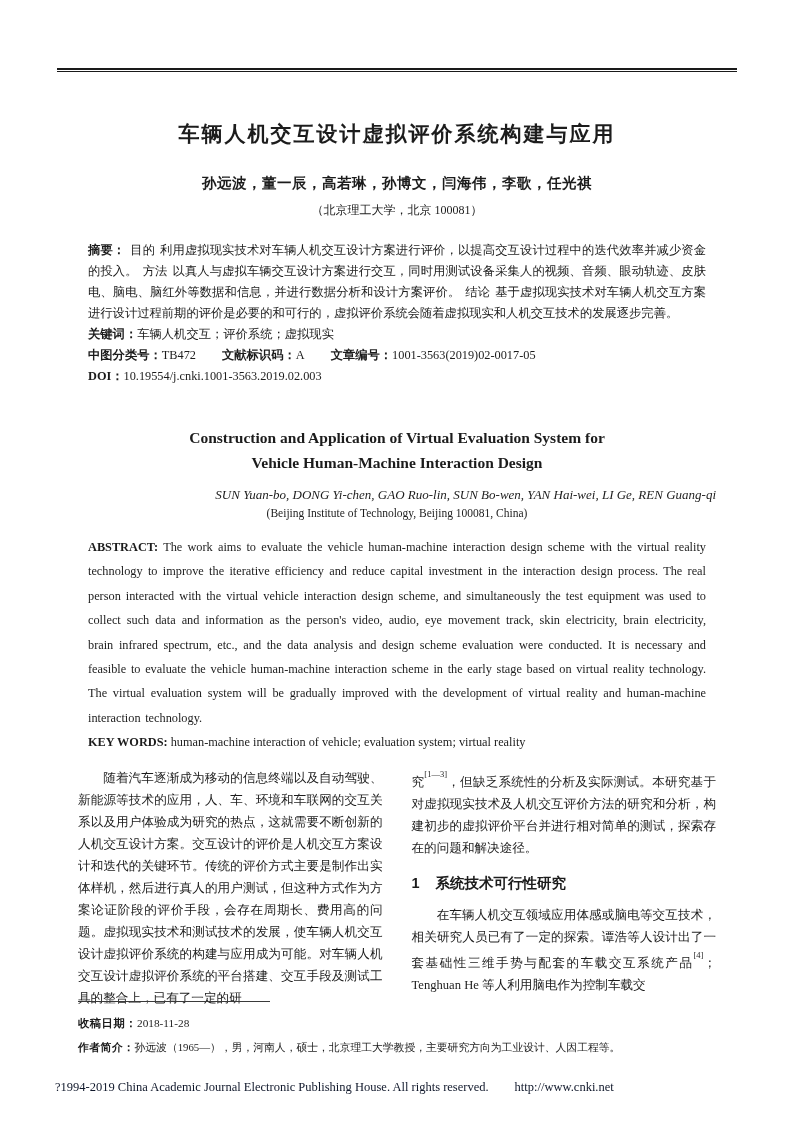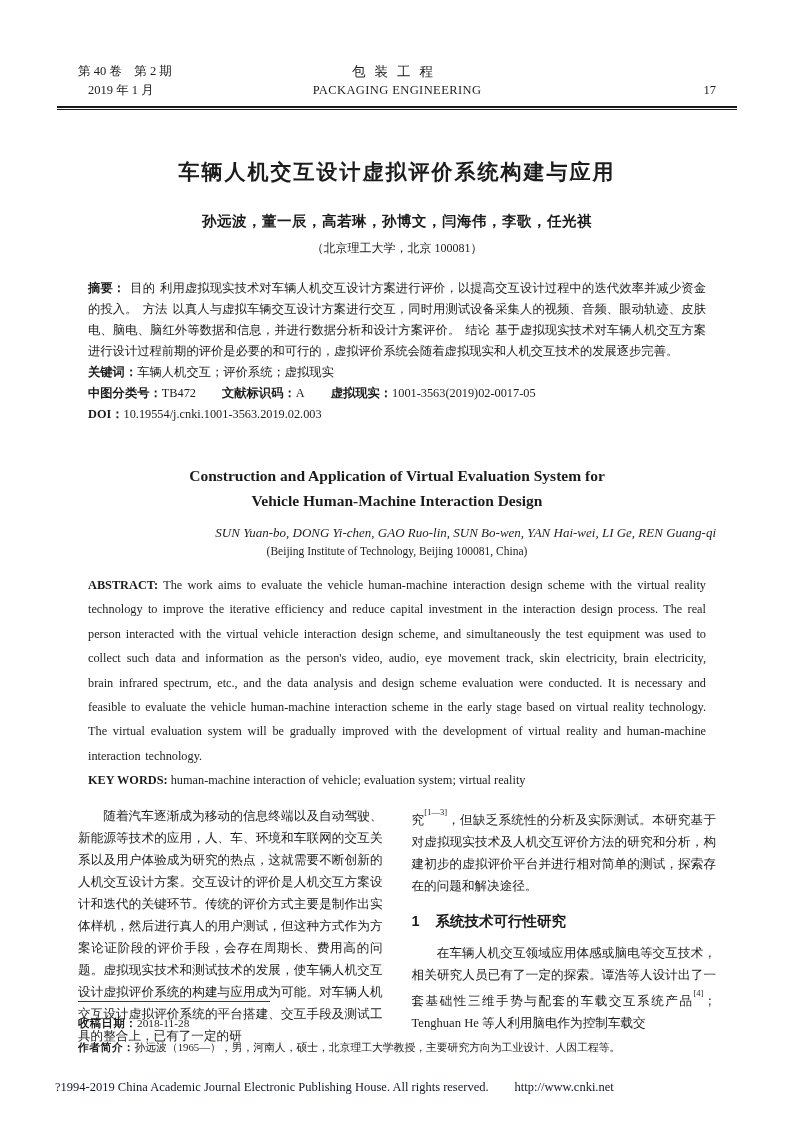--- a/index.html
+++ b/index.html
@@ -63,45 +63,31 @@
   
   .copyright { position:absolute; left:55px; top:1080px; color:#0f172a; font-size:12.5px; white-space:nowrap; }
   .copyright .url { margin-left:26px; }
 </style>
 </head>
 <body>
 
 <div class="page">
   <div class="content">
 
-    <div class="header">
-      <div class="header-left">
-        <div>第 40 卷　第 2 期</div>
-        <div class="line2">2019 年 1 月</div>
-      </div>
-      <div class="header-center">
-        <div class="journal-cn">包装工程</div>
-        <div class="journal-en">PACKAGING ENGINEERING</div>
-      </div>
-      <div class="header-right">
-        <div>&nbsp;</div>
-        <div>17</div>
-      </div>
-    </div>
     <div class="rule-double"></div>
 
     <h1 class="title-cn">车辆人机交互设计虚拟评价系统构建与应用</h1>
     <div class="authors-cn">孙远波，董一辰，高若琳，孙博文，闫海伟，李歌，任光祺</div>
     <div class="affil-cn">（北京理工大学，北京 100081）</div>
 
     <p class="abstract-cn"><span class="label-b">摘要：</span><span class="seg-em">目的</span><span>利用虚拟现实技术对车辆人机交互设计方案进行评价，以提高交互设计过程中的迭代效率并减少资金的投入。</span><span class="seg-em">方法</span><span>以真人与虚拟车辆交互设计方案进行交互，同时用测试设备采集人的视频、音频、眼动轨迹、皮肤电、脑电、脑红外等数据和信息，并进行数据分析和设计方案评价。</span><span class="seg-em">结论</span><span>基于虚拟现实技术对车辆人机交互方案进行设计过程前期的评价是必要的和可行的，虚拟评价系统会随着虚拟现实和人机交互技术的发展逐步完善。</span></p>
 
     <div class="meta-line"><span class="label-b">关键词：</span><span>车辆人机交互；评价系统；虚拟现实</span></div>
 
-    <div class="meta-line"><span class="label-b">中图分类号：</span><span class="meta-gap">TB472</span><span class="label-b">文献标识码：</span><span class="meta-gap">A</span><span class="label-b">虚拟现实：</span><span>1001-3563(2019)02-0017-05</span></div>
+    <div class="meta-line"><span class="label-b">中图分类号：</span><span class="meta-gap">TB472</span><span class="label-b">文献标识码：</span><span class="meta-gap">A</span><span class="label-b">文章编号：</span><span>1001-3563(2019)02-0017-05</span></div>
 
     <div class="meta-line"><span class="label-b">DOI：</span><span>10.19554/j.cnki.1001-3563.2019.02.003</span></div>
 
     <div class="title-en">
       <div>Construction and Application of Virtual Evaluation System for</div>
       <div>Vehicle Human-Machine Interaction Design</div>
     </div>
     <div class="authors-en">SUN Yuan-bo, DONG Yi-chen, GAO Ruo-lin, SUN Bo-wen, YAN Hai-wei, LI Ge, REN Guang-qi</div>
     <div class="affil-en">(Beijing Institute of Technology, Beijing 100081, China)</div>
 

